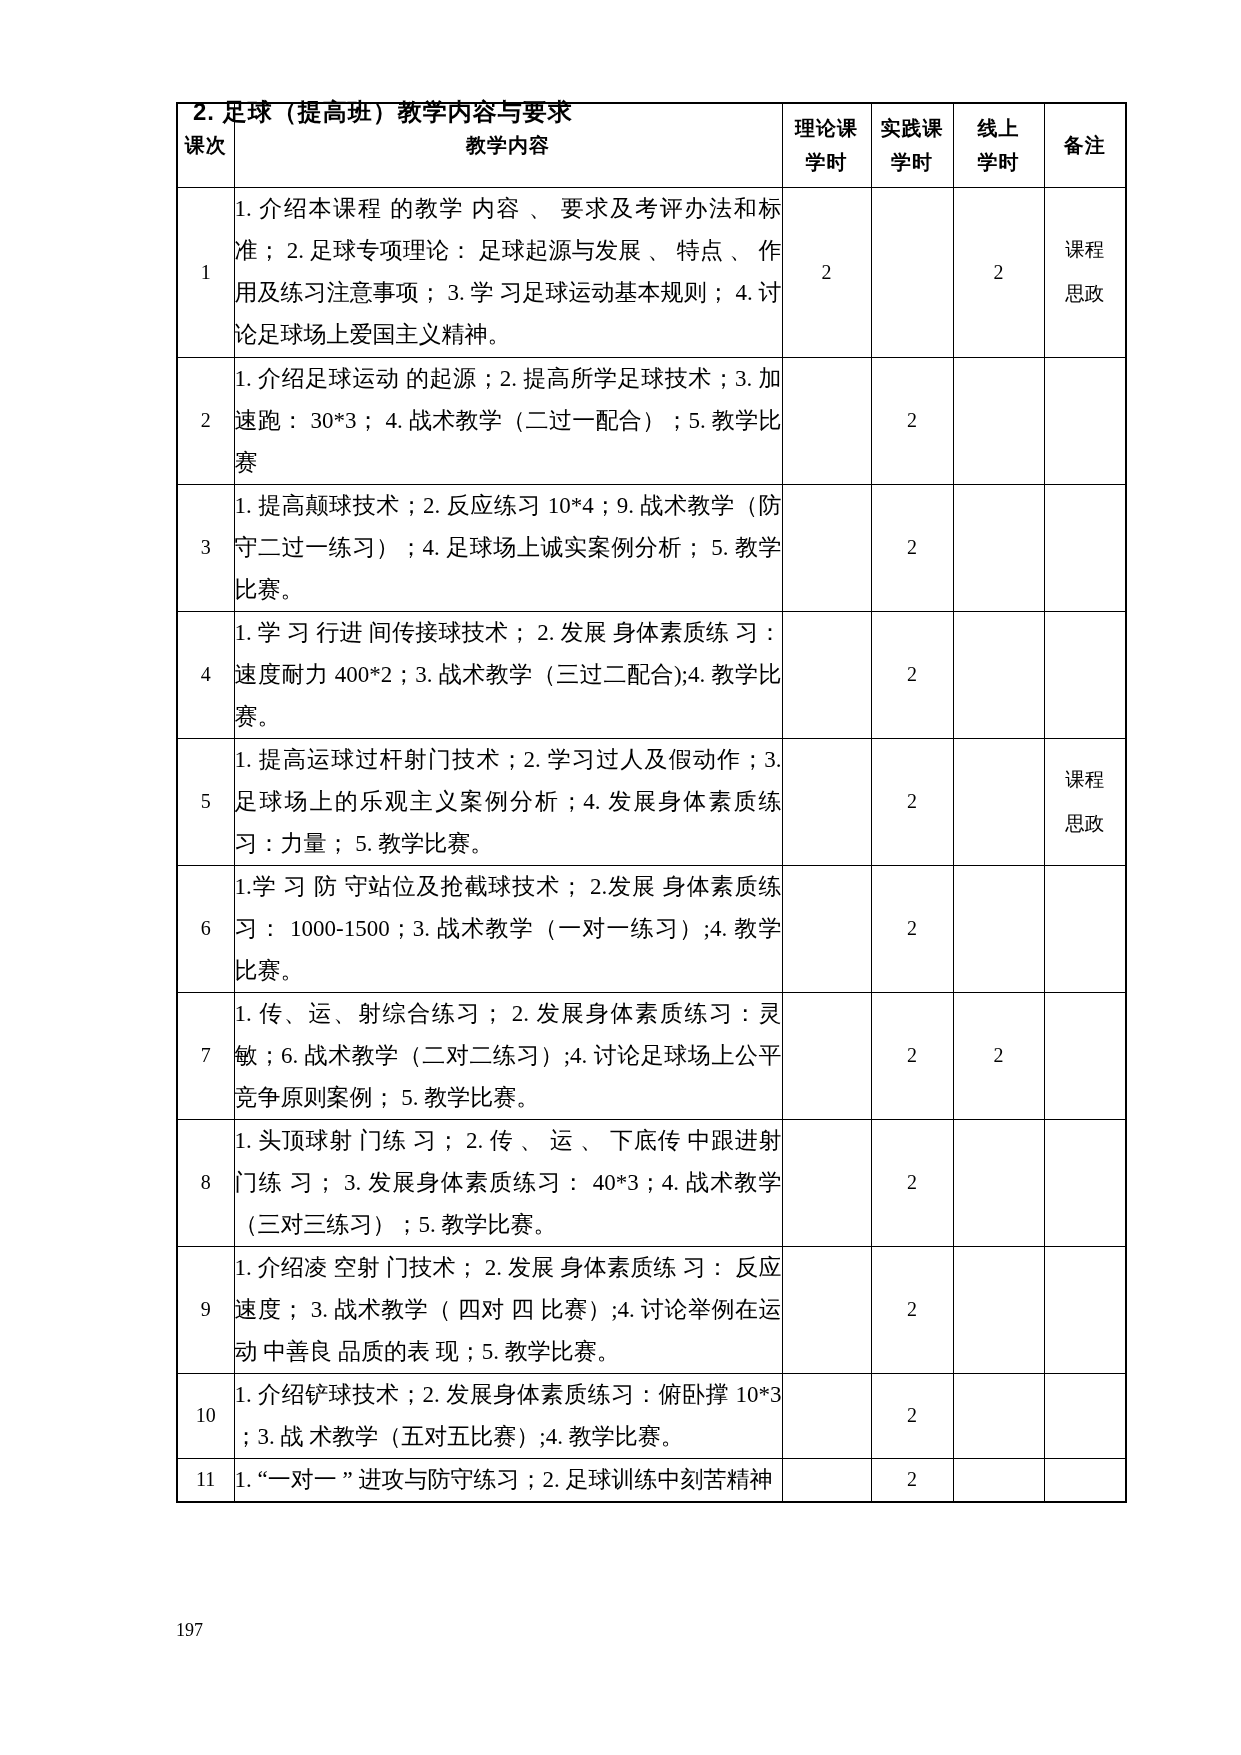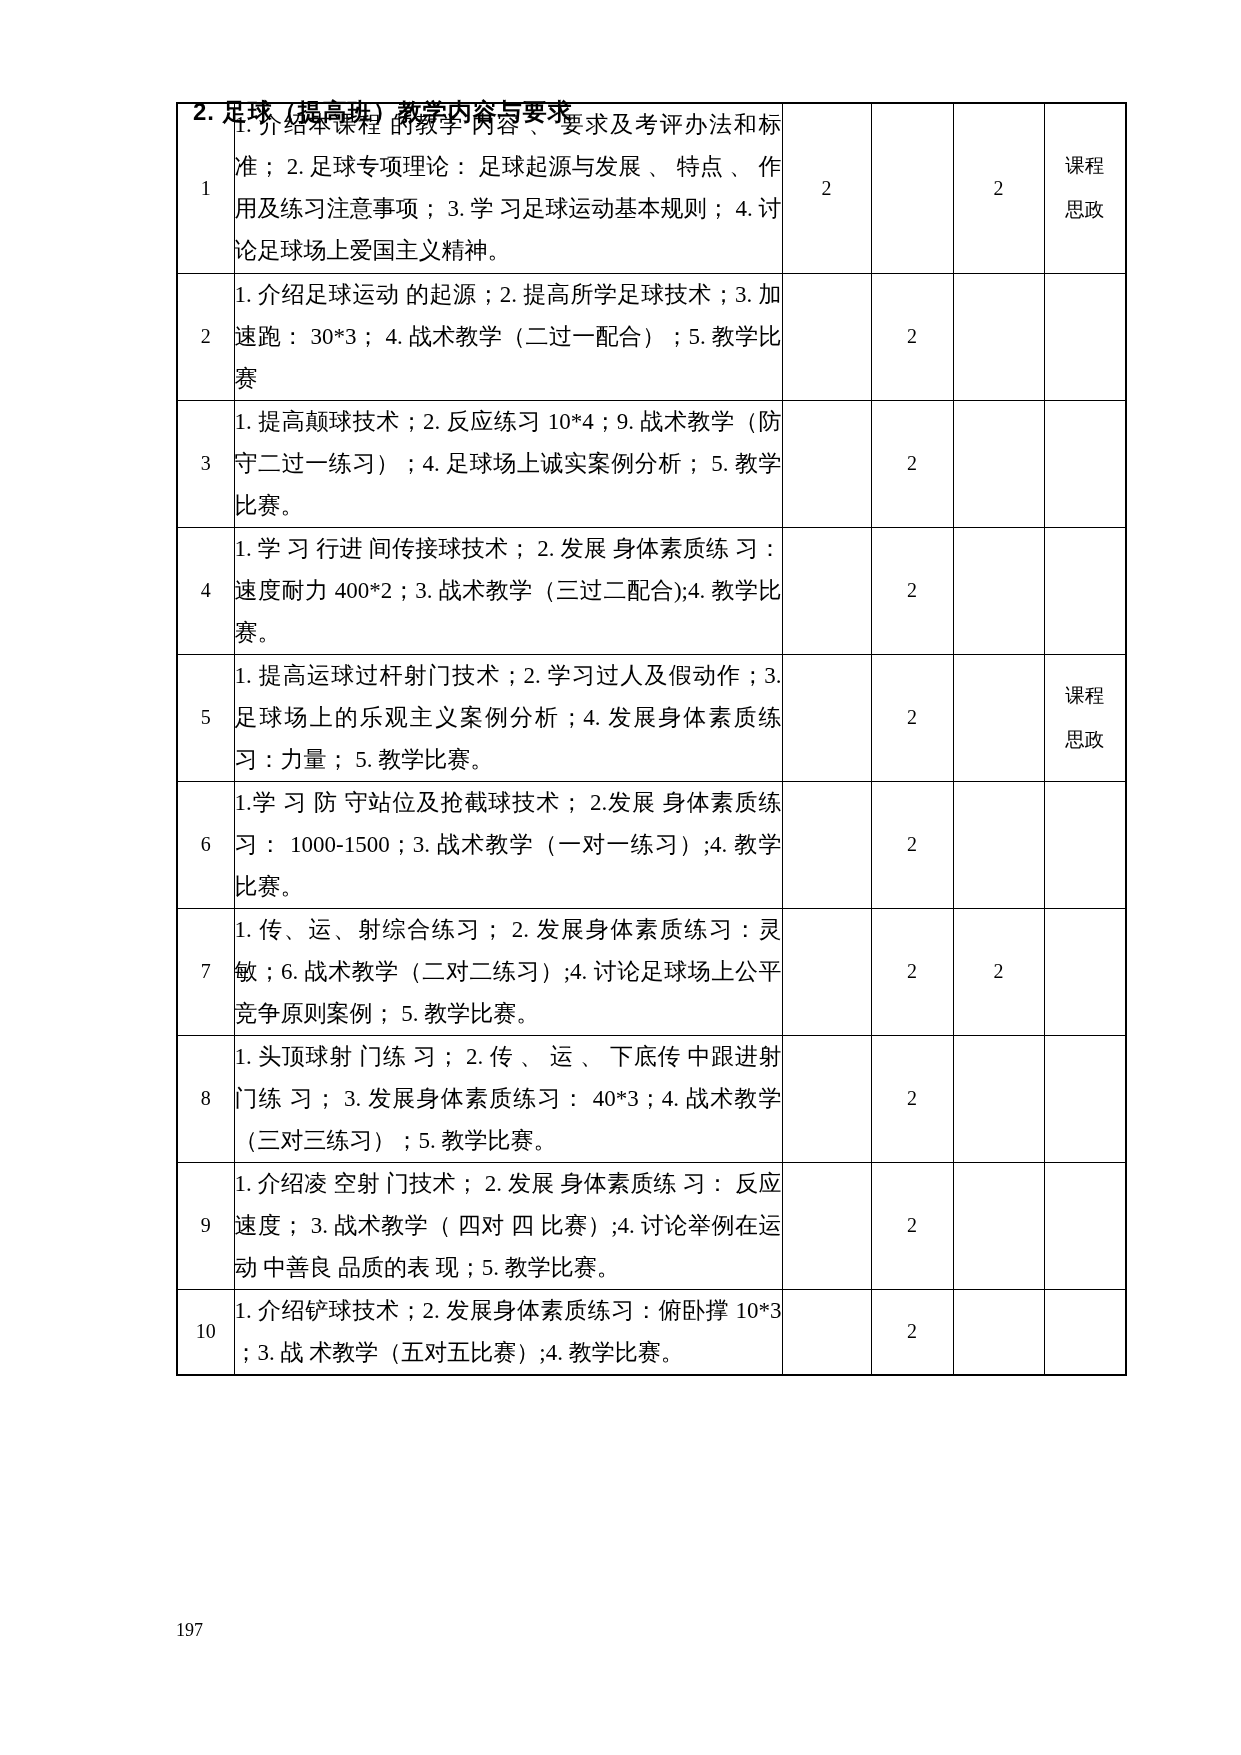--- a/index.html
+++ b/index.html
@@ -93,20 +93,31 @@
   <table class="schedule">
     <colgroup>
       <col style="width:57px">
       <col style="width:548px">
       <col style="width:89px">
       <col style="width:82px">
       <col style="width:91px">
       <col style="width:82px">
     </colgroup>
     <tbody>
+      <tr style="height:84px">
+        <th class="hdr">课次</th>
+        <th class="hdr">教学内容</th>
+        <th class="hdr">理论课
+学时</th>
+        <th class="hdr">实践课
+学时</th>
+        <th class="hdr">线上
+学时</th>
+        <th class="hdr">备注</th>
+      </tr>
 
       <tr style="height:170px">
         <td class="lesson-no">1</td>
         <td class="content-cell">1. 介绍本课程 的教学 内容 、 要求及考评办法和标准； 2. 足球专项理论： 足球起源与发展 、 特点 、 作用及练习注意事项； 3. 学 习足球运动基本规则； 4. 讨论足球场上爱国主义精神。</td>
         <td class="hours-cell">2</td>
         <td class="hours-cell"></td>
         <td class="hours-cell">2</td>
         <td class="note-cell">课程
 思政</td>
       </tr>
@@ -186,18 +197,26 @@
 
       <tr style="height:85px">
         <td class="lesson-no">10</td>
         <td class="content-cell">1. 介绍铲球技术；2. 发展身体素质练习：俯卧撑 10*3  ；3. 战  术教学（五对五比赛）;4. 教学比赛。</td>
         <td class="hours-cell"></td>
         <td class="hours-cell">2</td>
         <td class="hours-cell"></td>
         <td class="note-cell"></td>
       </tr>
 
+      <tr style="height:43px">
+        <td class="lesson-no">11</td>
+        <td class="content-cell">1. “一对一 ” 进攻与防守练习；2. 足球训练中刻苦精神</td>
+        <td class="hours-cell"></td>
+        <td class="hours-cell">2</td>
+        <td class="hours-cell"></td>
+        <td class="note-cell"></td>
+      </tr>
     </tbody>
   </table>
 
   <div class="page-number">197</div>
 
 </div>
 
 </body></html>

